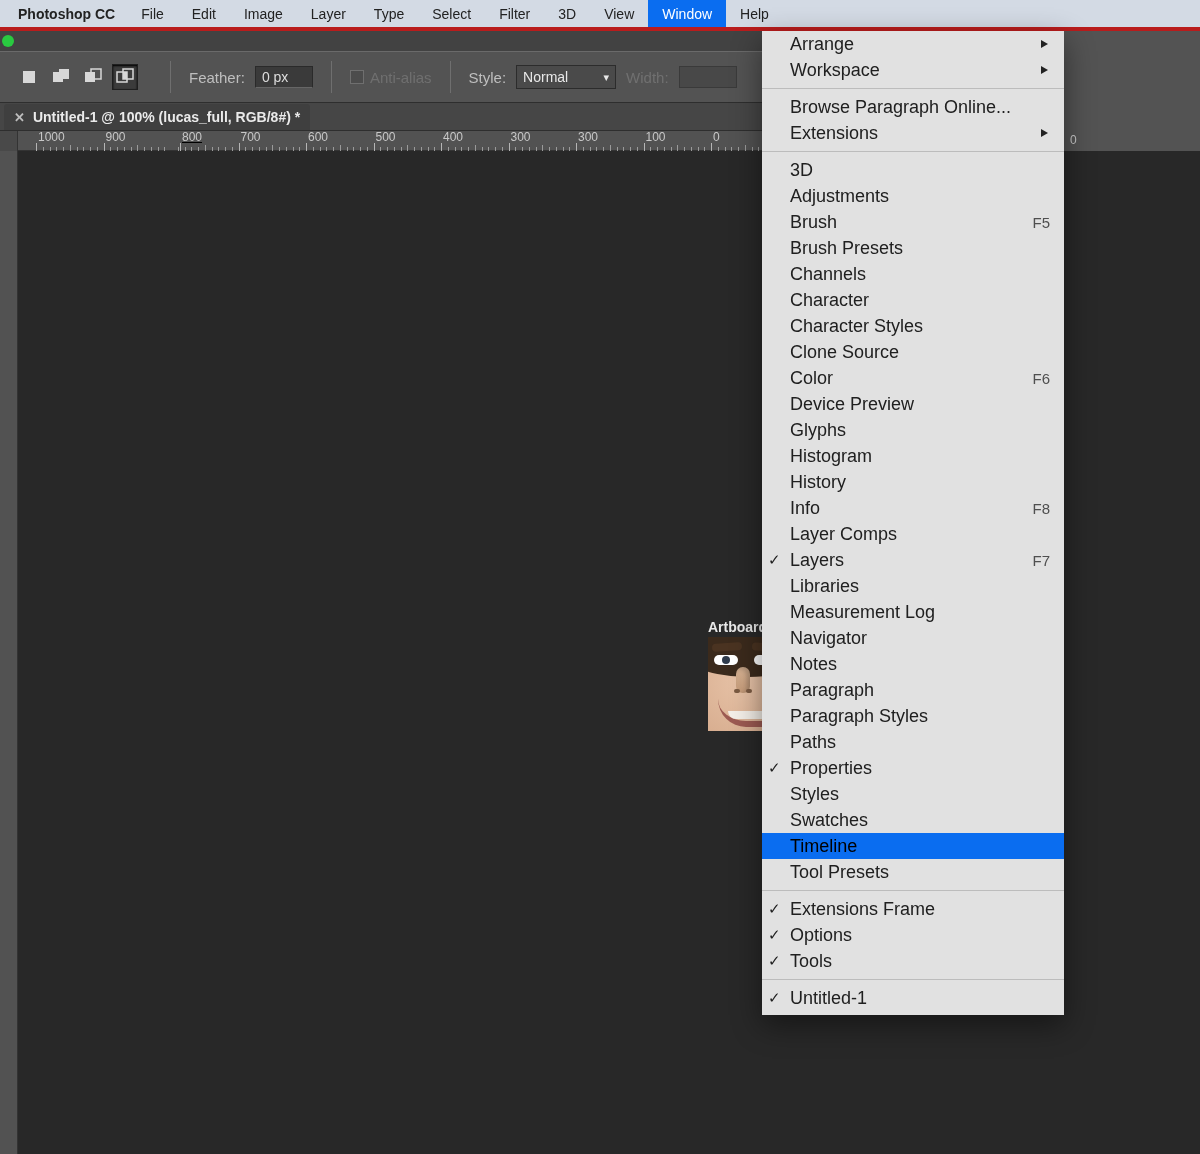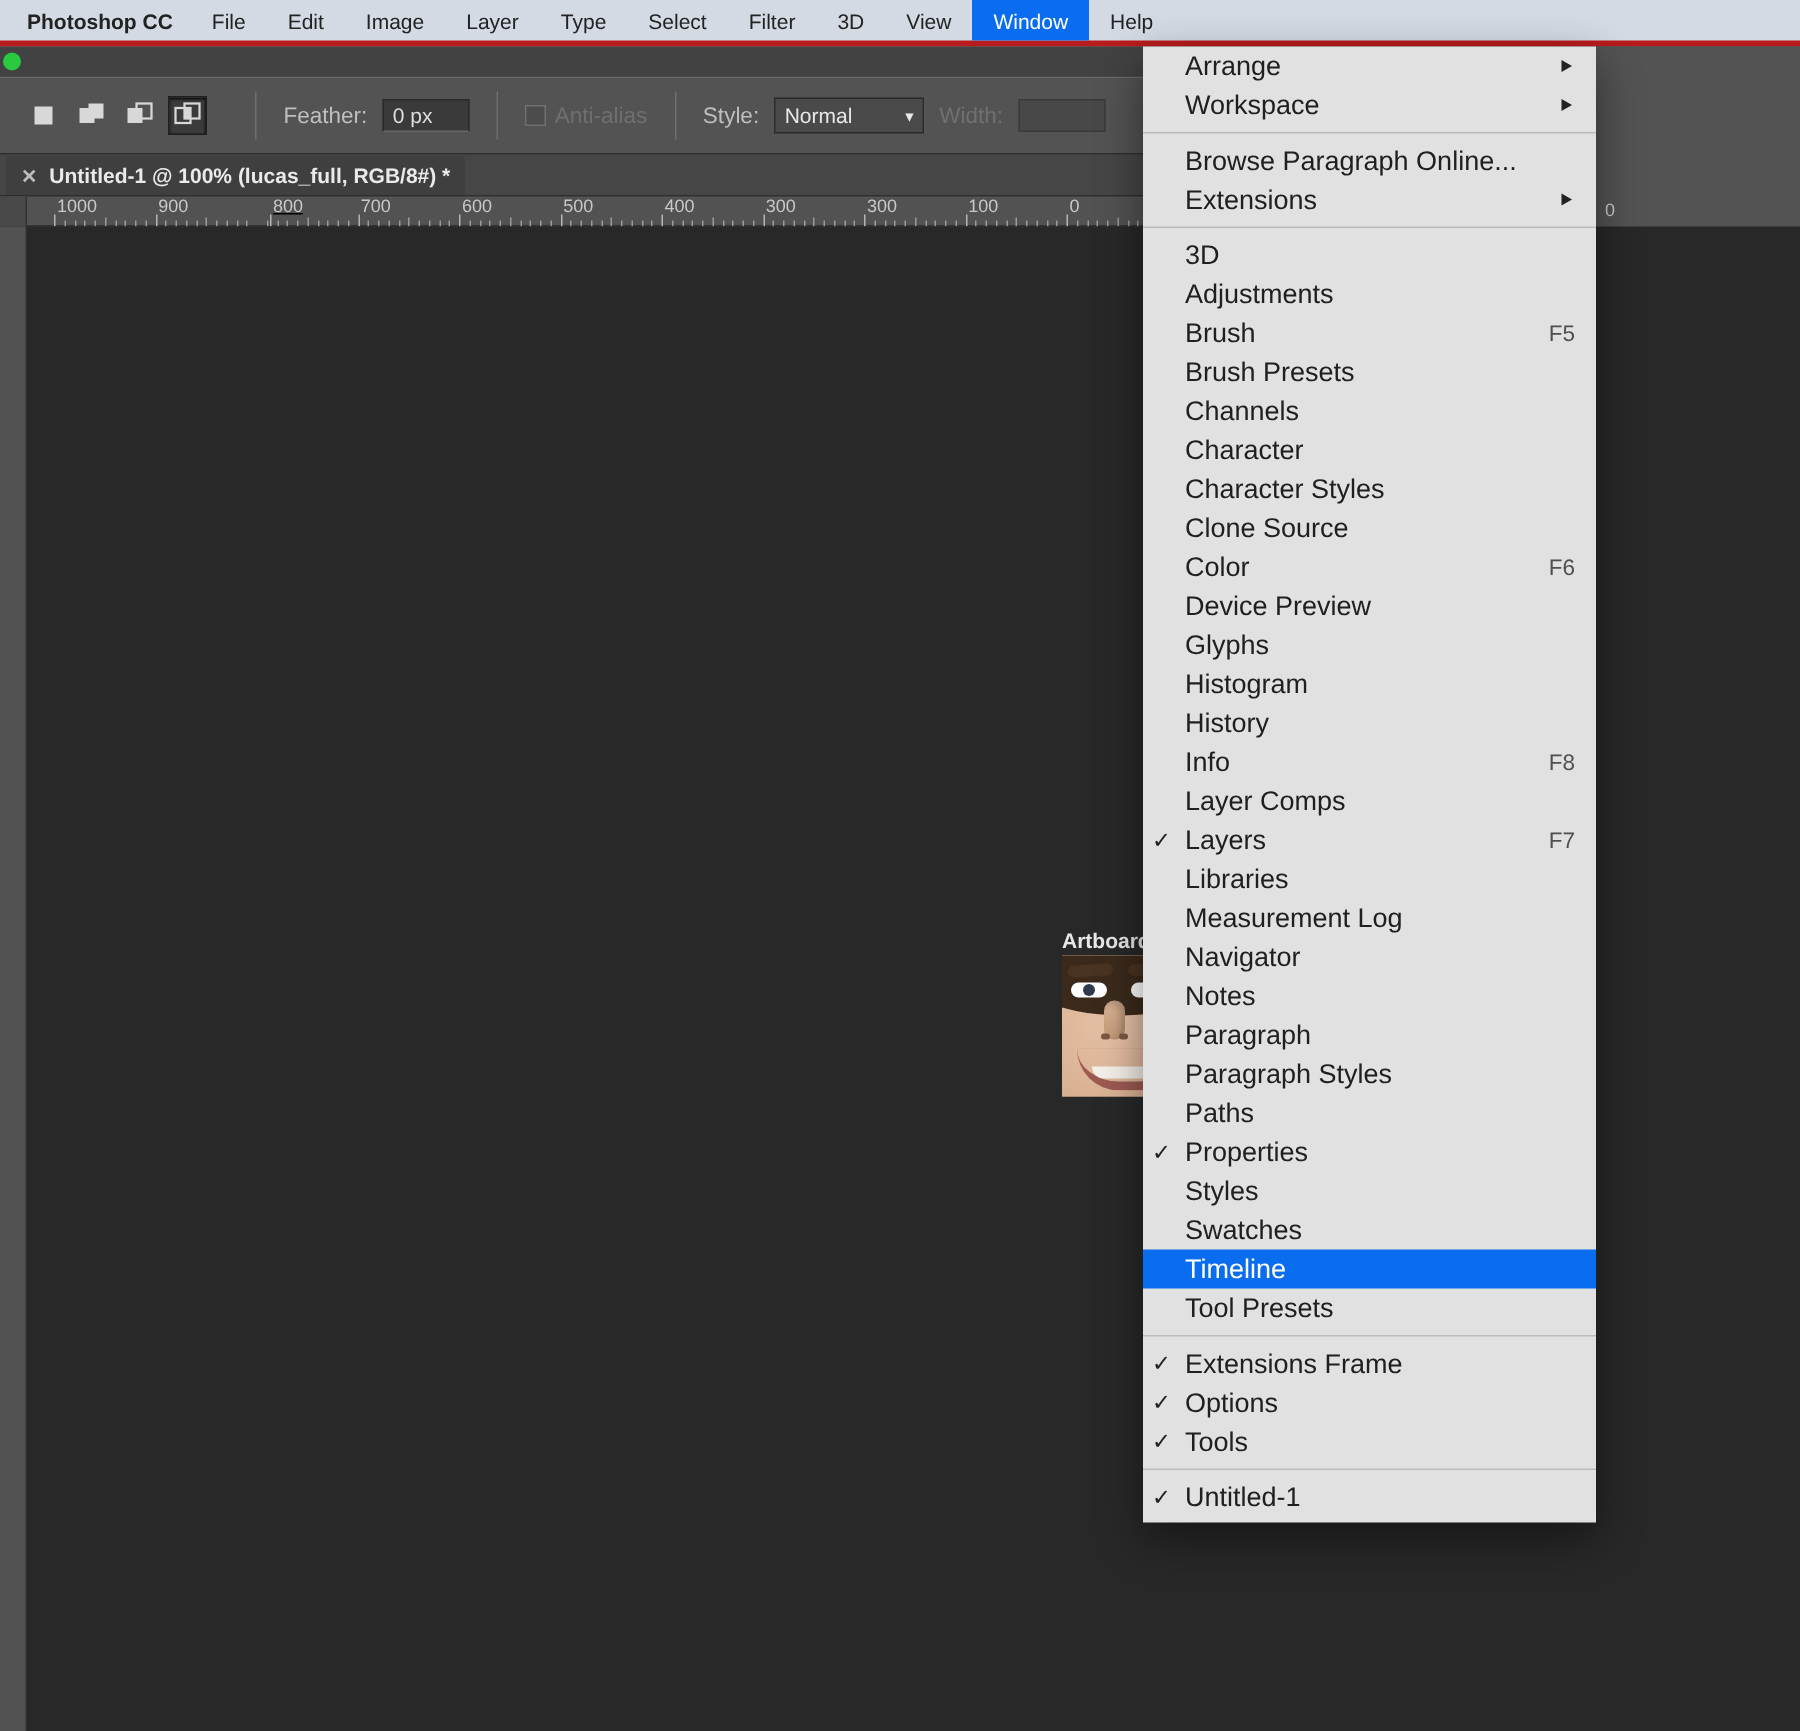--- a/index.html
+++ b/index.html
@@ -70,21 +70,21 @@
   .face .mouth{position:absolute; left:10px; top:62px; width:70px; height:28px; border-bottom:6px solid #9c5a52; border-radius:0 0 60px 60px;}
   .face .teeth{position:absolute; left:20px; top:74px; width:50px; height:8px; background:#f4efe8; border-radius:0 0 20px 20px;}
 
   
   .dropdown{ position:absolute; left:762px; top:31px; width:302px; background:#e1e1e1; box-shadow:0 10px 28px rgba(0,0,0,.45); font-size:18px; color:#202020; padding-bottom:4px; z-index:50;}
   .dd-item{ height:26px; display:flex; align-items:center; padding:0 14px 0 28px; position:relative; cursor:default;text-align:center;}
   .dd-item .check{ position:absolute; left:6px; font-size:15px;}
   .dd-item .sc{ margin-left:auto; font-size:15px; color:#4f4f4f;}
   .dd-item .arrow{ margin-left:auto;}
   .dd-item .arrow svg{display:block;}
-  .dd-item.hl{ background:#0a6df0; color:#ffffff;}
+  .dd-item.hl{ background:#0a6df0; color:#000000;}
   .dd-sep{ height:1px; background:#bcbcbc; margin:5px 0;}
 
   .rs-continue{position:absolute; left:1064px; top:31px; width:136px; height:124px; background:#535353;}
   .rs-num{position:absolute; color:#c8c8c8; font-size:12px;}
 </style>
 </head>
 <body>
 
 <div class="menubar">
   <div class="app-name">Photoshop CC</div>

